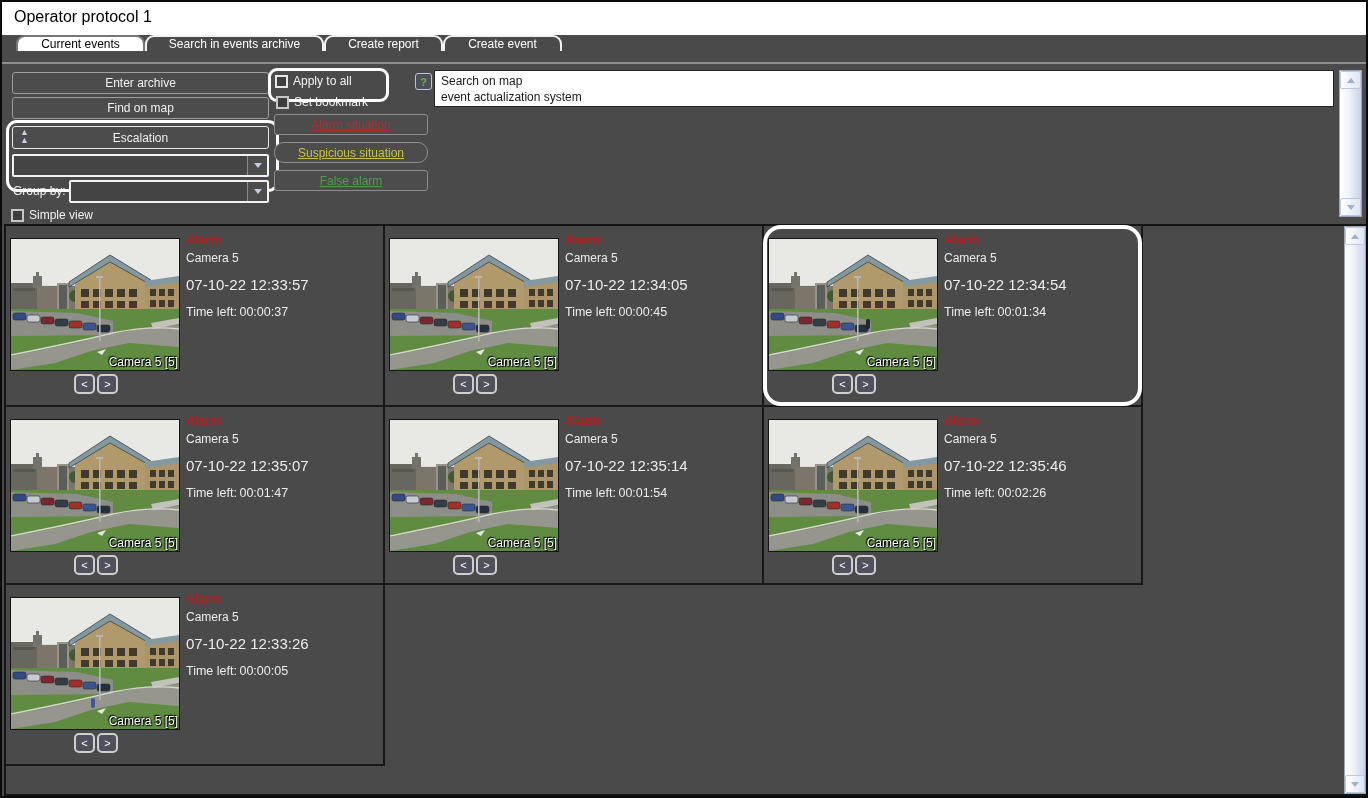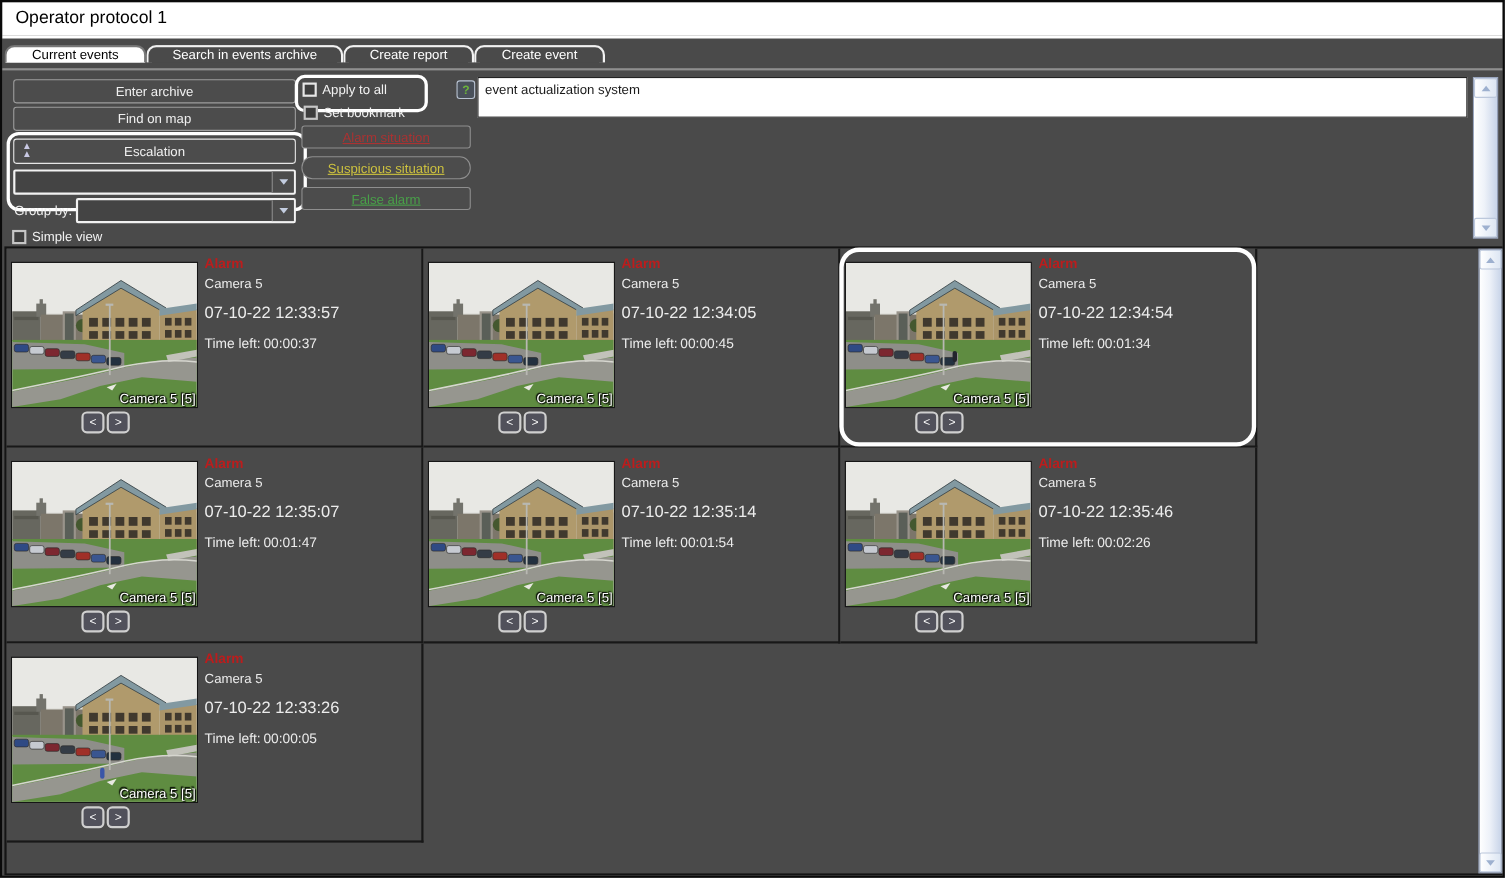--- a/index.html
+++ b/index.html
@@ -2,21 +2,21 @@
 <html><head>
 <meta charset="utf-8">
 <style>
   html,body{margin:0;padding:0;background:#777;}
   *{font-family:"Liberation Sans",sans-serif;}
   .window{position:relative;width:1368px;height:798px;box-sizing:border-box;border:2px solid #0a0a0a;background:#4a4a4a;overflow:hidden;}
   
   .titlebar{height:30px;background:#ffffff;display:flex;align-items:center;padding-left:12px;box-sizing:border-box;}
   .titlebar span{font-size:16px;color:#000;}
   
-  .tabbar{height:30px;background:#4a4a4a;border-top:3px solid #ffffff;box-sizing:border-box;display:flex;align-items:center;padding-left:2px;}
+  .tabbar{height:30px;background:#4a4a4a;border-top:3px solid #ffffff;box-sizing:border-box;display:flex;align-items:flex-start;padding-left:14px;}
   .tab{box-sizing:border-box;border:2px solid #f2f2f2;border-bottom:none;border-radius:9px 9px 0 0;background:#4a4a4a;color:#fff;font-size:12px;display:flex;align-items:center;justify-content:center;cursor:default;}
   .tab.active{background:#ffffff;color:#000;border-color:#777;}
   .tab:nth-child(1){width:129px;}
   .tab:nth-child(2){width:179px;}
   .tab:nth-child(3){width:119px;}
   .tab:nth-child(4){width:119px;}
   
   .main{position:absolute;top:60px;left:0;right:0;bottom:0;background:#4a4a4a;border-top:2px solid #8f8f8f;box-sizing:border-box;}
   .toolbar{position:absolute;left:0;top:0;width:100%;height:188px;}
   .btn{position:absolute;box-sizing:border-box;background:#4c4c4c;border:1px solid #9d9d9d;border-radius:3px;color:#f0f0f0;font-size:12px;display:flex;align-items:center;justify-content:center;cursor:default;}
@@ -192,20 +192,21 @@
 
       <div id="classify-holder">
           <div class="btn action-btn" style="top: 50px; color: rgb(170, 50, 50);">Alarm situation</div>
           <div class="btn action-btn" style="top: 78px; color: rgb(204, 193, 63); border-radius: 10px;">Suspicious situation</div>
           <div class="btn action-btn" style="top: 106px; color: rgb(73, 160, 73);">False alarm</div>
         </div>
 
       <div id="help-btn">?</div>
 
       <div id="search-box">
+        <div>Search on map</div>
         <div>event actualization system</div>
       </div>
 
       <div class="vscroll" id="toolbar-scroll">
         <span class="varrow">
             <span class="tri-up"></span>
           </span>
         <span class="varrow">
             <span class="tri-down"></span>
           </span>

